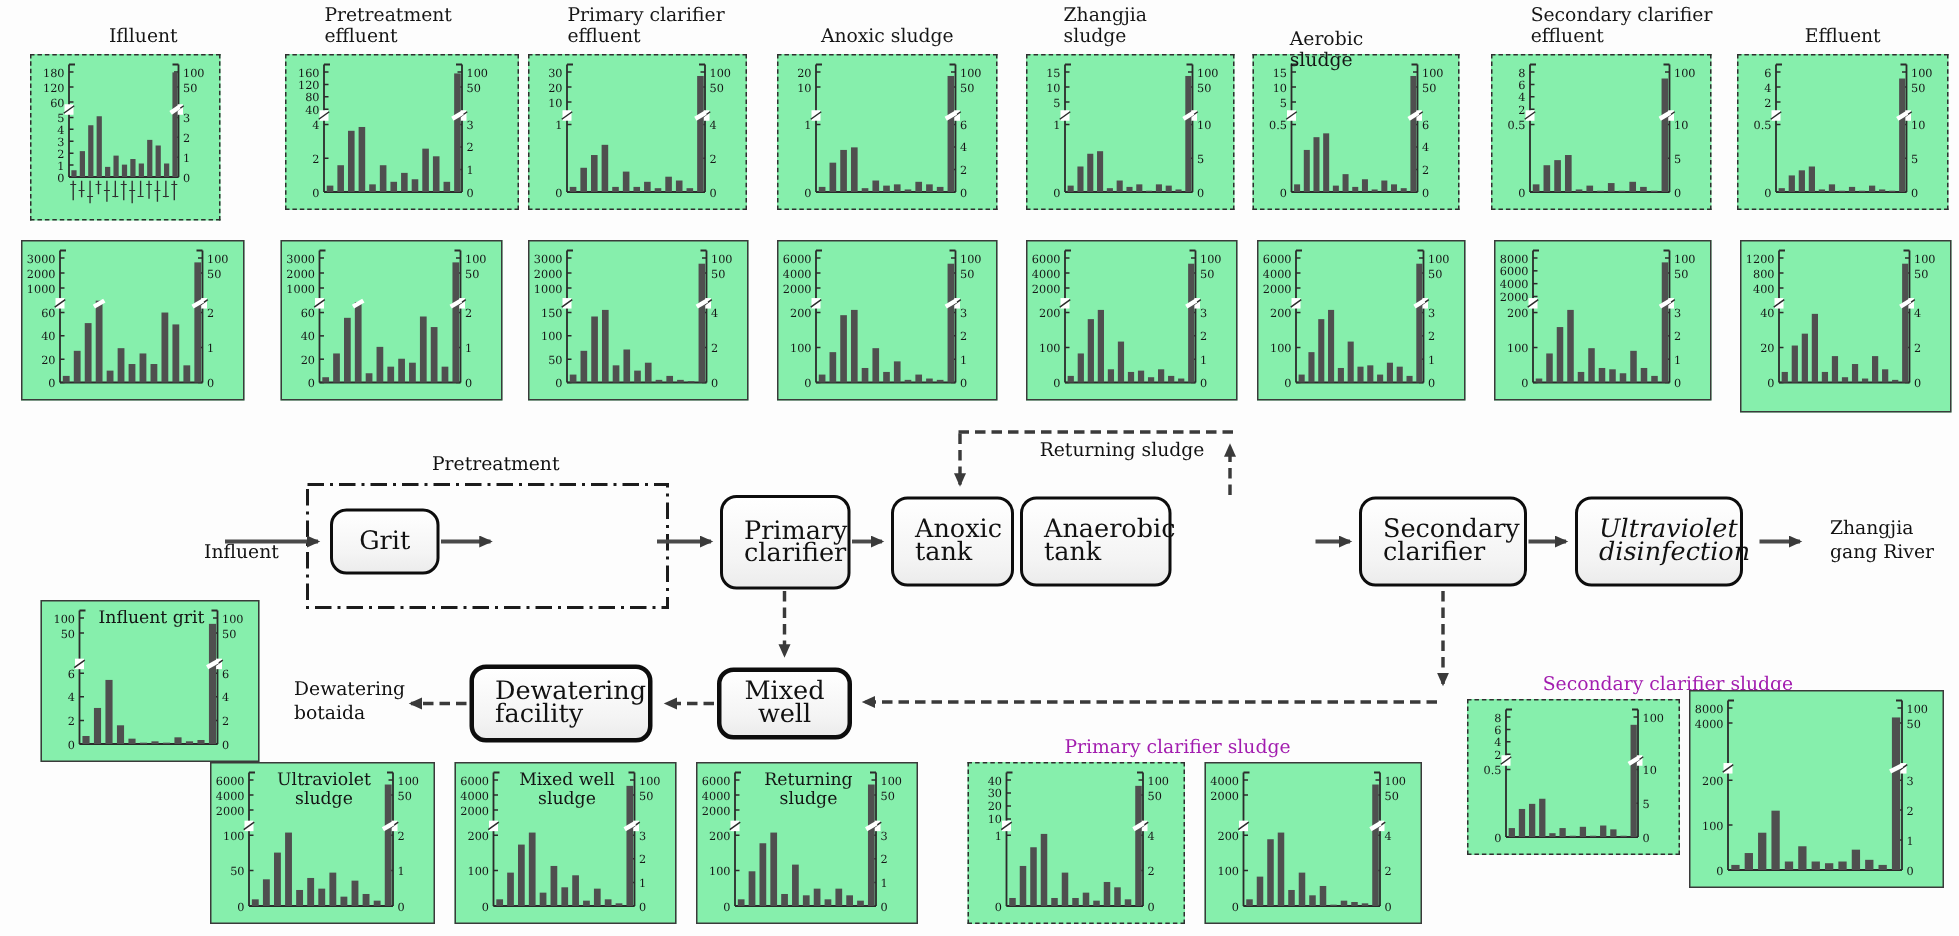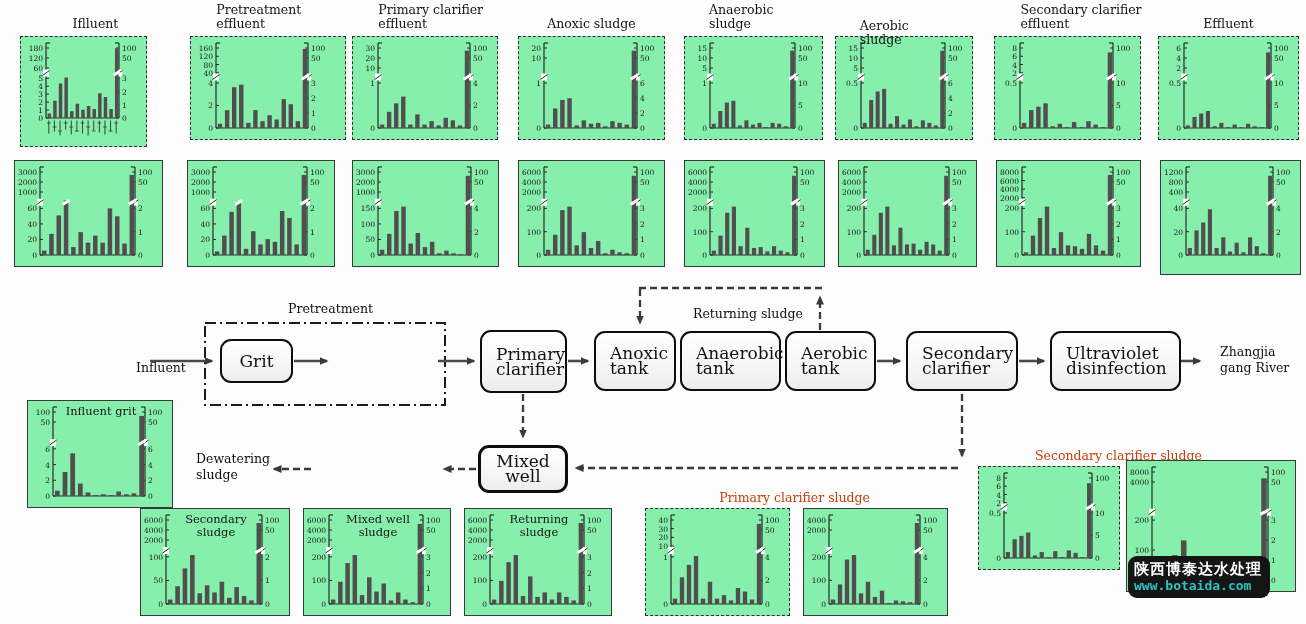--- a/index.html
+++ b/index.html
@@ -9,21 +9,21 @@
   .chart.dashed{border:1.6px dashed #2e2e2e;}
   .chart.solid{border:1.4px solid #3a3a3a;}
   .chart-title-above{position:absolute;font-size:12.5px;line-height:14px;color:#151515;}
   .chart-title-inside{position:absolute;font-size:11.5px;line-height:12.5px;color:#151515;text-align:center;}
   .flow-node{position:absolute;box-sizing:border-box;border:2.4px solid #0d0d0d;border-radius:11px;
              background:linear-gradient(180deg,#ffffff 0%,#f4f4f4 70%,#ececec 100%);
              display:flex;align-items:center;font-size:17px;line-height:15px;color:#111;}
   .flow-node.center{justify-content:center;text-align:center;}
   .flow-node.left{padding-left:14px;text-align:left;}
   .flow-label{position:absolute;font-size:12.5px;line-height:16px;color:#111;}
-  .group-label{position:absolute;font-size:12.5px;color:#c2410c;text-align:right;}
+  .group-label{position:absolute;font-size:12.5px;color:#a21caf;text-align:center;}
   #watermark{position:absolute;left:1128px;top:556px;width:142px;height:42px;border-radius:9px;
              background:#151515;display:flex;flex-direction:column;justify-content:center;
              padding:2px 6px;box-sizing:border-box;font-family:"DejaVu Sans","Liberation Sans",sans-serif;}
   #watermark .wm1{color:#ffffff;font-size:15px;font-weight:bold;line-height:17px;letter-spacing:1px;}
   #watermark .wm2{font-size:13px;font-weight:bold;line-height:15px;font-family:"DejaVu Sans Mono","Liberation Mono",monospace;}
   svg text{font-family:"DejaVu Serif","Liberation Serif",serif;}
 </style>
 </head>
 <body>
 
@@ -65,37 +65,37 @@
     </div>
   <div class="flow-node left" style="left:480px;top:330px;width:87px;height:63px;">
     <span>Primary clarifier</span>
     </div>
   <div class="flow-node left" style="left:594px;top:331px;width:82px;height:60px;">
     <span style="width:48px;">Anoxic tank</span>
     </div>
   <div class="flow-node left" style="left:680px;top:331px;width:101px;height:60px;">
     <span style="width:64px;">Anaerobic tank</span>
     </div>
-  <div class="flow-node left" style="left:785px;top:331px;width:91px;height:60px;">
-    <span style="width:50px;">Aerobic tank</span>
-    </div>
   <div class="flow-node left" style="left:906px;top:331px;width:112px;height:60px;">
     <span style="width:72px;">Secondary clarifier</span>
     </div>
-  <div class="flow-node left" style="left:1050px;top:331px;width:131px;height:60px;">
+  <div class="flow-node left" style="left:1050px;top:331px;width:112px;height:60px;font-style:italic;">
     <span style="width:80px;">Ultraviolet disinfection</span>
     </div>
   <div class="flow-node center" style="left:478px;top:445px;width:90px;height:48px;border-width:3px;">
     <span>Mixed well</span>
     </div>
+  <div class="flow-node left" style="left:313px;top:443px;width:122px;height:52px;border-width:3px;">
+    <span style="width:78px;">Dewatering facility</span>
+    </div>
 
   <div class="flow-label" style="left:136px;top:360px;width:55px;">Influent</div>
   <div class="flow-label" style="left:283px;top:301px;width:95px;text-align:center;">Pretreatment</div>
-  <div class="flow-label" style="left:693px;top:306px;width:110px;">Returning sludge</div>
-  <div class="flow-label" style="left:196px;top:451px;width:74px;">Dewatering sludge</div>
+  <div class="flow-label" style="left:693px;top:292px;width:110px;text-align:center;">Returning sludge</div>
+  <div class="flow-label" style="left:196px;top:451px;width:74px;">Dewatering botaida</div>
   <div class="flow-label" style="left:1220px;top:344px;width:80px;">Zhangjia gang River</div>
 
   <div class="group-label" style="left:700px;top:490px;width:170px;">Primary clarifier sludge</div>
   <div class="group-label" style="left:1022px;top:448px;width:180px;">Secondary clarifier sludge</div>
 
   <div id="charts">
       <div class="chart dashed" style="left: 20px; top: 36px; width: 127px; height: 111px;"><svg width="123" height="107" viewBox="0 0 123 107">
           <line x1="25" y1="6" x2="25" y2="81" stroke="#2b2b2b" stroke-width="1.2"></line>
           <line x1="98" y1="6" x2="98" y2="81" stroke="#2b2b2b" stroke-width="1.2"></line>
           <line x1="25" y1="81" x2="98" y2="81" stroke="#2b2b2b" stroke-width="1.2"></line>
@@ -370,21 +370,21 @@
           <rect x="65.97307692307692" y="87.6" width="4.053846153846154" height="3.4" fill="#4f4f4f"></rect>
           <rect x="72.51153846153846" y="85.9" width="4.053846153846154" height="5.1" fill="#4f4f4f"></rect>
           <rect x="79.05" y="90.15" width="4.053846153846154" height="0.85" fill="#4f4f4f"></rect>
           <rect x="85.58846153846153" y="85.9" width="4.053846153846154" height="5.1" fill="#4f4f4f"></rect>
           <rect x="92.12692307692308" y="86.75" width="4.053846153846154" height="4.25" fill="#4f4f4f"></rect>
           <rect x="98.66538461538461" y="89.3" width="4.053846153846154" height="1.7" fill="#4f4f4f"></rect>
           <rect x="105.20384615384614" y="13.650000000000006" width="4.053846153846154" height="77.35" fill="#4f4f4f"></rect>
           <line x1="104.00384615384614" y1="42.2" x2="110.4576923076923" y2="38.2" stroke="#ffffff" stroke-width="3"></line>
         </svg></div>
       <div class="chart-title-above" style="left: 709.02px; text-align: left; top: 3px;">
-        <div>Anaerobic</div>
+        <div>Zhangjia</div>
         <div>sludge</div>
       </div>
       <div class="chart dashed" style="left: 835px; top: 36px; width: 138px; height: 104px;"><svg width="134" height="100" viewBox="0 0 134 100">
           <line x1="25" y1="6" x2="25" y2="91" stroke="#2b2b2b" stroke-width="1.2"></line>
           <line x1="109" y1="6" x2="109" y2="91" stroke="#2b2b2b" stroke-width="1.2"></line>
           <line x1="25" y1="91" x2="109" y2="91" stroke="#2b2b2b" stroke-width="1.2"></line>
           <line x1="25" y1="6" x2="29" y2="6" stroke="#2b2b2b" stroke-width="1.2"></line>
           <line x1="105" y1="6" x2="109" y2="6" stroke="#2b2b2b" stroke-width="1.2"></line>
           <text x="22" y="14" text-anchor="end" font-size="7.5" fill="#161616">15</text>
           <line x1="25" y1="11" x2="28" y2="11" stroke="#2b2b2b" stroke-width="1"></line>
@@ -1014,21 +1014,21 @@
           <rect x="71.21076923076923" y="83.43" width="4.578461538461538" height="11.57" fill="#4f4f4f"></rect>
           <rect x="78.59538461538462" y="72.75" width="4.578461538461538" height="22.25" fill="#4f4f4f"></rect>
           <rect x="85.98" y="88.77" width="4.578461538461538" height="6.23" fill="#4f4f4f"></rect>
           <rect x="93.36461538461539" y="78.09" width="4.578461538461538" height="16.91" fill="#4f4f4f"></rect>
           <rect x="100.74923076923078" y="86.99" width="4.578461538461538" height="8.01" fill="#4f4f4f"></rect>
           <rect x="108.13384615384616" y="91.44" width="4.578461538461538" height="3.56" fill="#4f4f4f"></rect>
           <rect x="115.51846153846154" y="14.010000000000005" width="4.578461538461538" height="80.99" fill="#4f4f4f"></rect>
           <line x1="114.31846153846153" y1="43.800000000000004" x2="121.29692307692308" y2="39.800000000000004" stroke="#ffffff" stroke-width="3"></line>
         </svg></div>
       <div class="chart-title-inside" style="left: 171px; top: 513px; width: 90px;">
-        <div>Secondary</div>
+        <div>Ultraviolet</div>
         <div>sludge</div>
       </div>
       <div class="chart solid" style="left: 303px; top: 508px; width: 148px; height: 108px;"><svg width="144" height="104" viewBox="0 0 144 104">
           <line x1="25" y1="6" x2="25" y2="95" stroke="#2b2b2b" stroke-width="1.2"></line>
           <line x1="119" y1="6" x2="119" y2="95" stroke="#2b2b2b" stroke-width="1.2"></line>
           <line x1="25" y1="95" x2="119" y2="95" stroke="#2b2b2b" stroke-width="1.2"></line>
           <line x1="25" y1="6" x2="29" y2="6" stroke="#2b2b2b" stroke-width="1.2"></line>
           <line x1="115" y1="6" x2="119" y2="6" stroke="#2b2b2b" stroke-width="1.2"></line>
           <text x="22" y="14" text-anchor="end" font-size="7.5" fill="#161616">6000</text>
           <line x1="25" y1="11" x2="28" y2="11" stroke="#2b2b2b" stroke-width="1"></line>
@@ -1309,18 +1309,14 @@
           <rect x="89.65692307692308" y="114.48" width="5.532307692307692" height="4.52" fill="#4f4f4f"></rect>
           <rect x="98.58" y="113.35" width="5.532307692307692" height="5.65" fill="#4f4f4f"></rect>
           <rect x="107.50307692307692" y="105.44" width="5.532307692307692" height="13.56" fill="#4f4f4f"></rect>
           <rect x="116.42615384615384" y="112.22" width="5.532307692307692" height="6.78" fill="#4f4f4f"></rect>
           <rect x="125.34923076923077" y="115.61" width="5.532307692307692" height="3.39" fill="#4f4f4f"></rect>
           <rect x="134.27230769230772" y="17.299999999999997" width="5.532307692307692" height="101.7" fill="#4f4f4f"></rect>
           <line x1="133.07230769230773" y1="53.400000000000006" x2="141.0046153846154" y2="49.400000000000006" stroke="#ffffff" stroke-width="3"></line>
         </svg></div>
     </div>
 
-  <div id="watermark" style="background: rgb(21, 21, 21);">
-    <div class="wm1" style="color: rgb(255, 255, 255);">陕西博泰达水处理</div>
-    <div class="wm2" style="color: rgb(44, 195, 195);">www.botaida.com</div>
-  </div>
 
 </div>
 
 </body></html>

